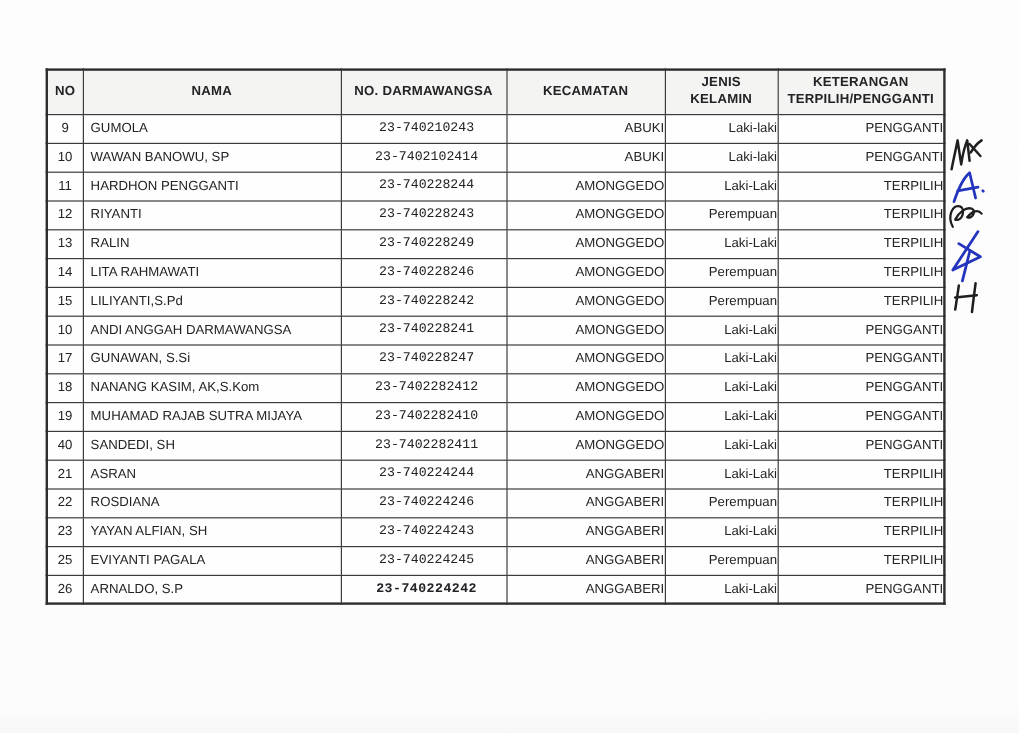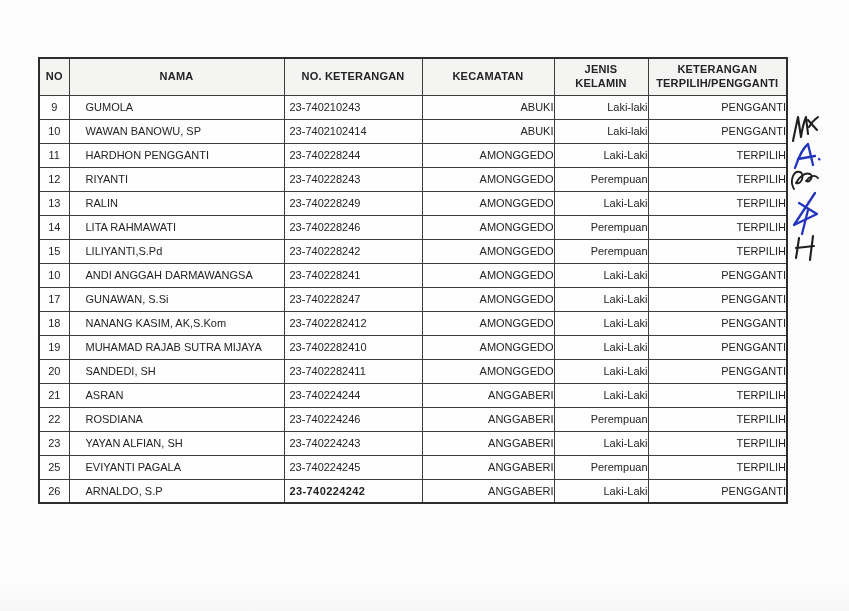--- a/index.html
+++ b/index.html
@@ -49,22 +49,22 @@
     padding: 2px 4px;
     letter-spacing: 0.2px;
   }
   table.doc-table td {
     height: 24px;
     font-size: 11px;
     vertical-align: middle;
     background: #fefefe;
   }
   td:nth-child(1) { text-align: center; }
-  td:nth-child(2) { text-align: left; padding-left: 16px; }
-  td:nth-child(3) { text-align: left; padding-left: 5px; }
+  td:nth-child(2) { text-align: left; padding-left: 6px; }
+  td:nth-child(3) { text-align: center; padding-left: 5px; font-family: Liberation Mono, monospace; }
   td:nth-child(4),
   td:nth-child(5),
   td:nth-child(6) { text-align: right; }
   td:nth-child(5) { font-size: 10.5px; }
   td.hl { color: #7f85c8; font-weight: bold; letter-spacing: 0.4px; }
   .handwriting {
     position: absolute;
     left: 786px;
     top: 110px;
     width: 52px;
@@ -82,21 +82,21 @@
         <col class="c-nama">
         <col class="c-pend">
         <col class="c-kec">
         <col class="c-jk">
         <col class="c-ket">
     </colgroup>
     <thead>
       <tr>
         <th>NO</th>
         <th>NAMA</th>
-        <th>NO. KETERANGAN</th>
+        <th>NO. DARMAWANGSA</th>
         <th>KECAMATAN</th>
         <th>JENIS KELAMIN</th>
         <th>KETERANGAN TERPILIH/PENGGANTI</th>
       </tr>
     </thead>
     <tbody>
         <tr>
           <td>9</td>
           <td>GUMOLA</td>
           <td>23-740210243</td>
@@ -178,21 +178,21 @@
         </tr>
         <tr>
           <td>19</td>
           <td>MUHAMAD RAJAB SUTRA MIJAYA</td>
           <td>23-7402282410</td>
           <td>AMONGGEDO</td>
           <td>Laki-Laki</td>
           <td>PENGGANTI</td>
         </tr>
         <tr>
-          <td>20</td>
+          <td>40</td>
           <td>SANDEDI, SH</td>
           <td>23-7402282411</td>
           <td>AMONGGEDO</td>
           <td>Laki-Laki</td>
           <td>PENGGANTI</td>
         </tr>
         <tr>
           <td>21</td>
           <td>ASRAN</td>
           <td>23-740224244</td>

